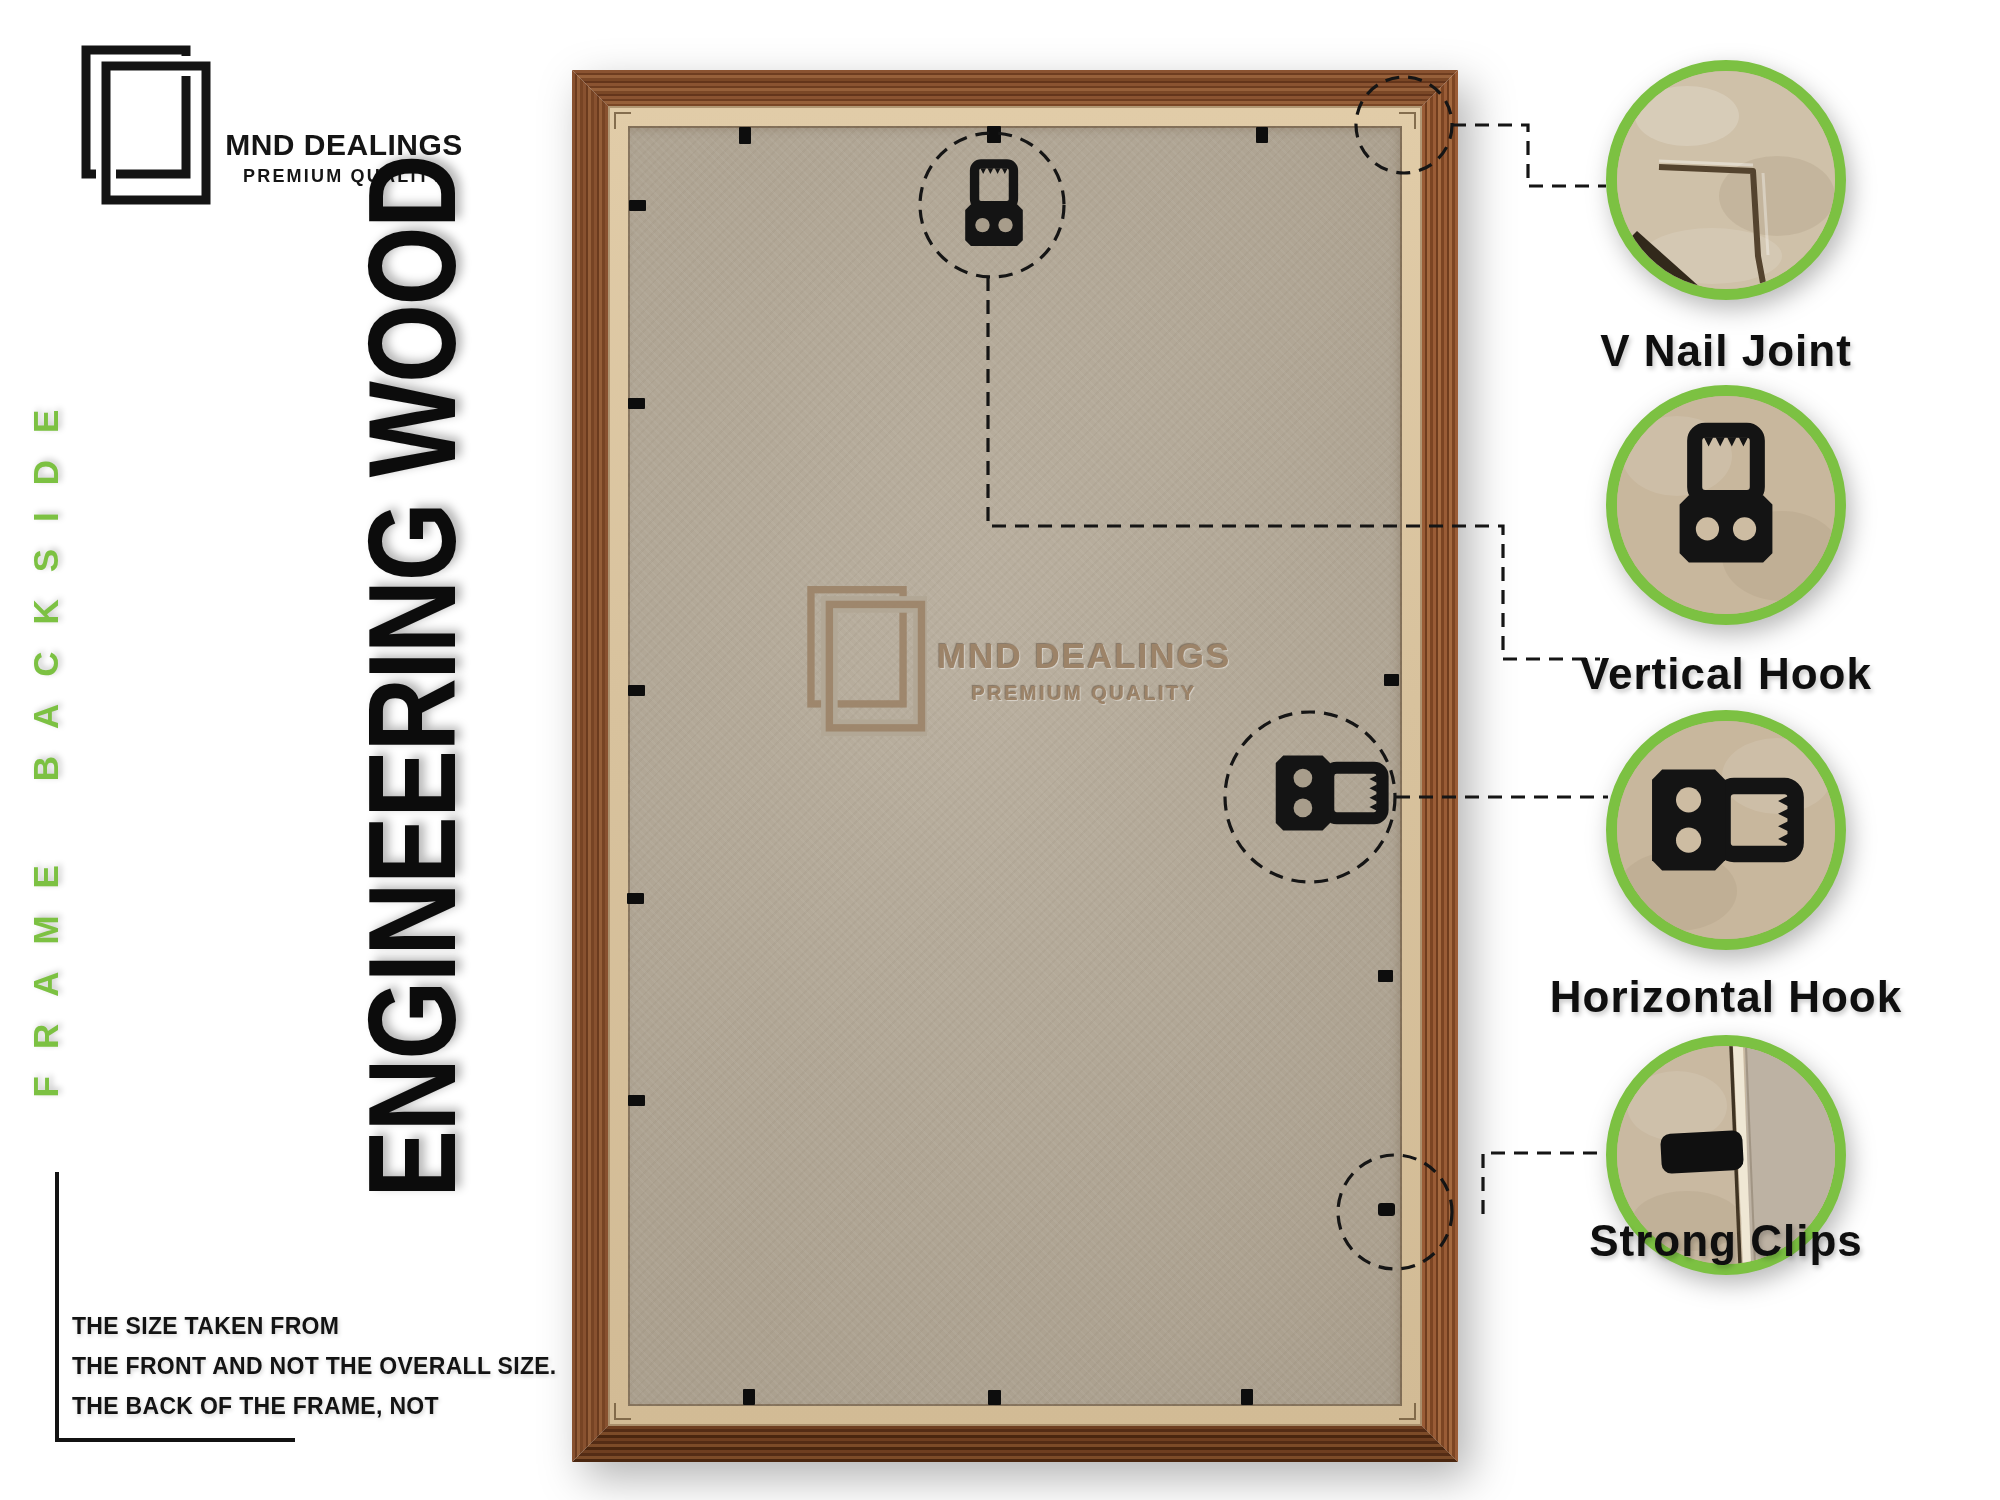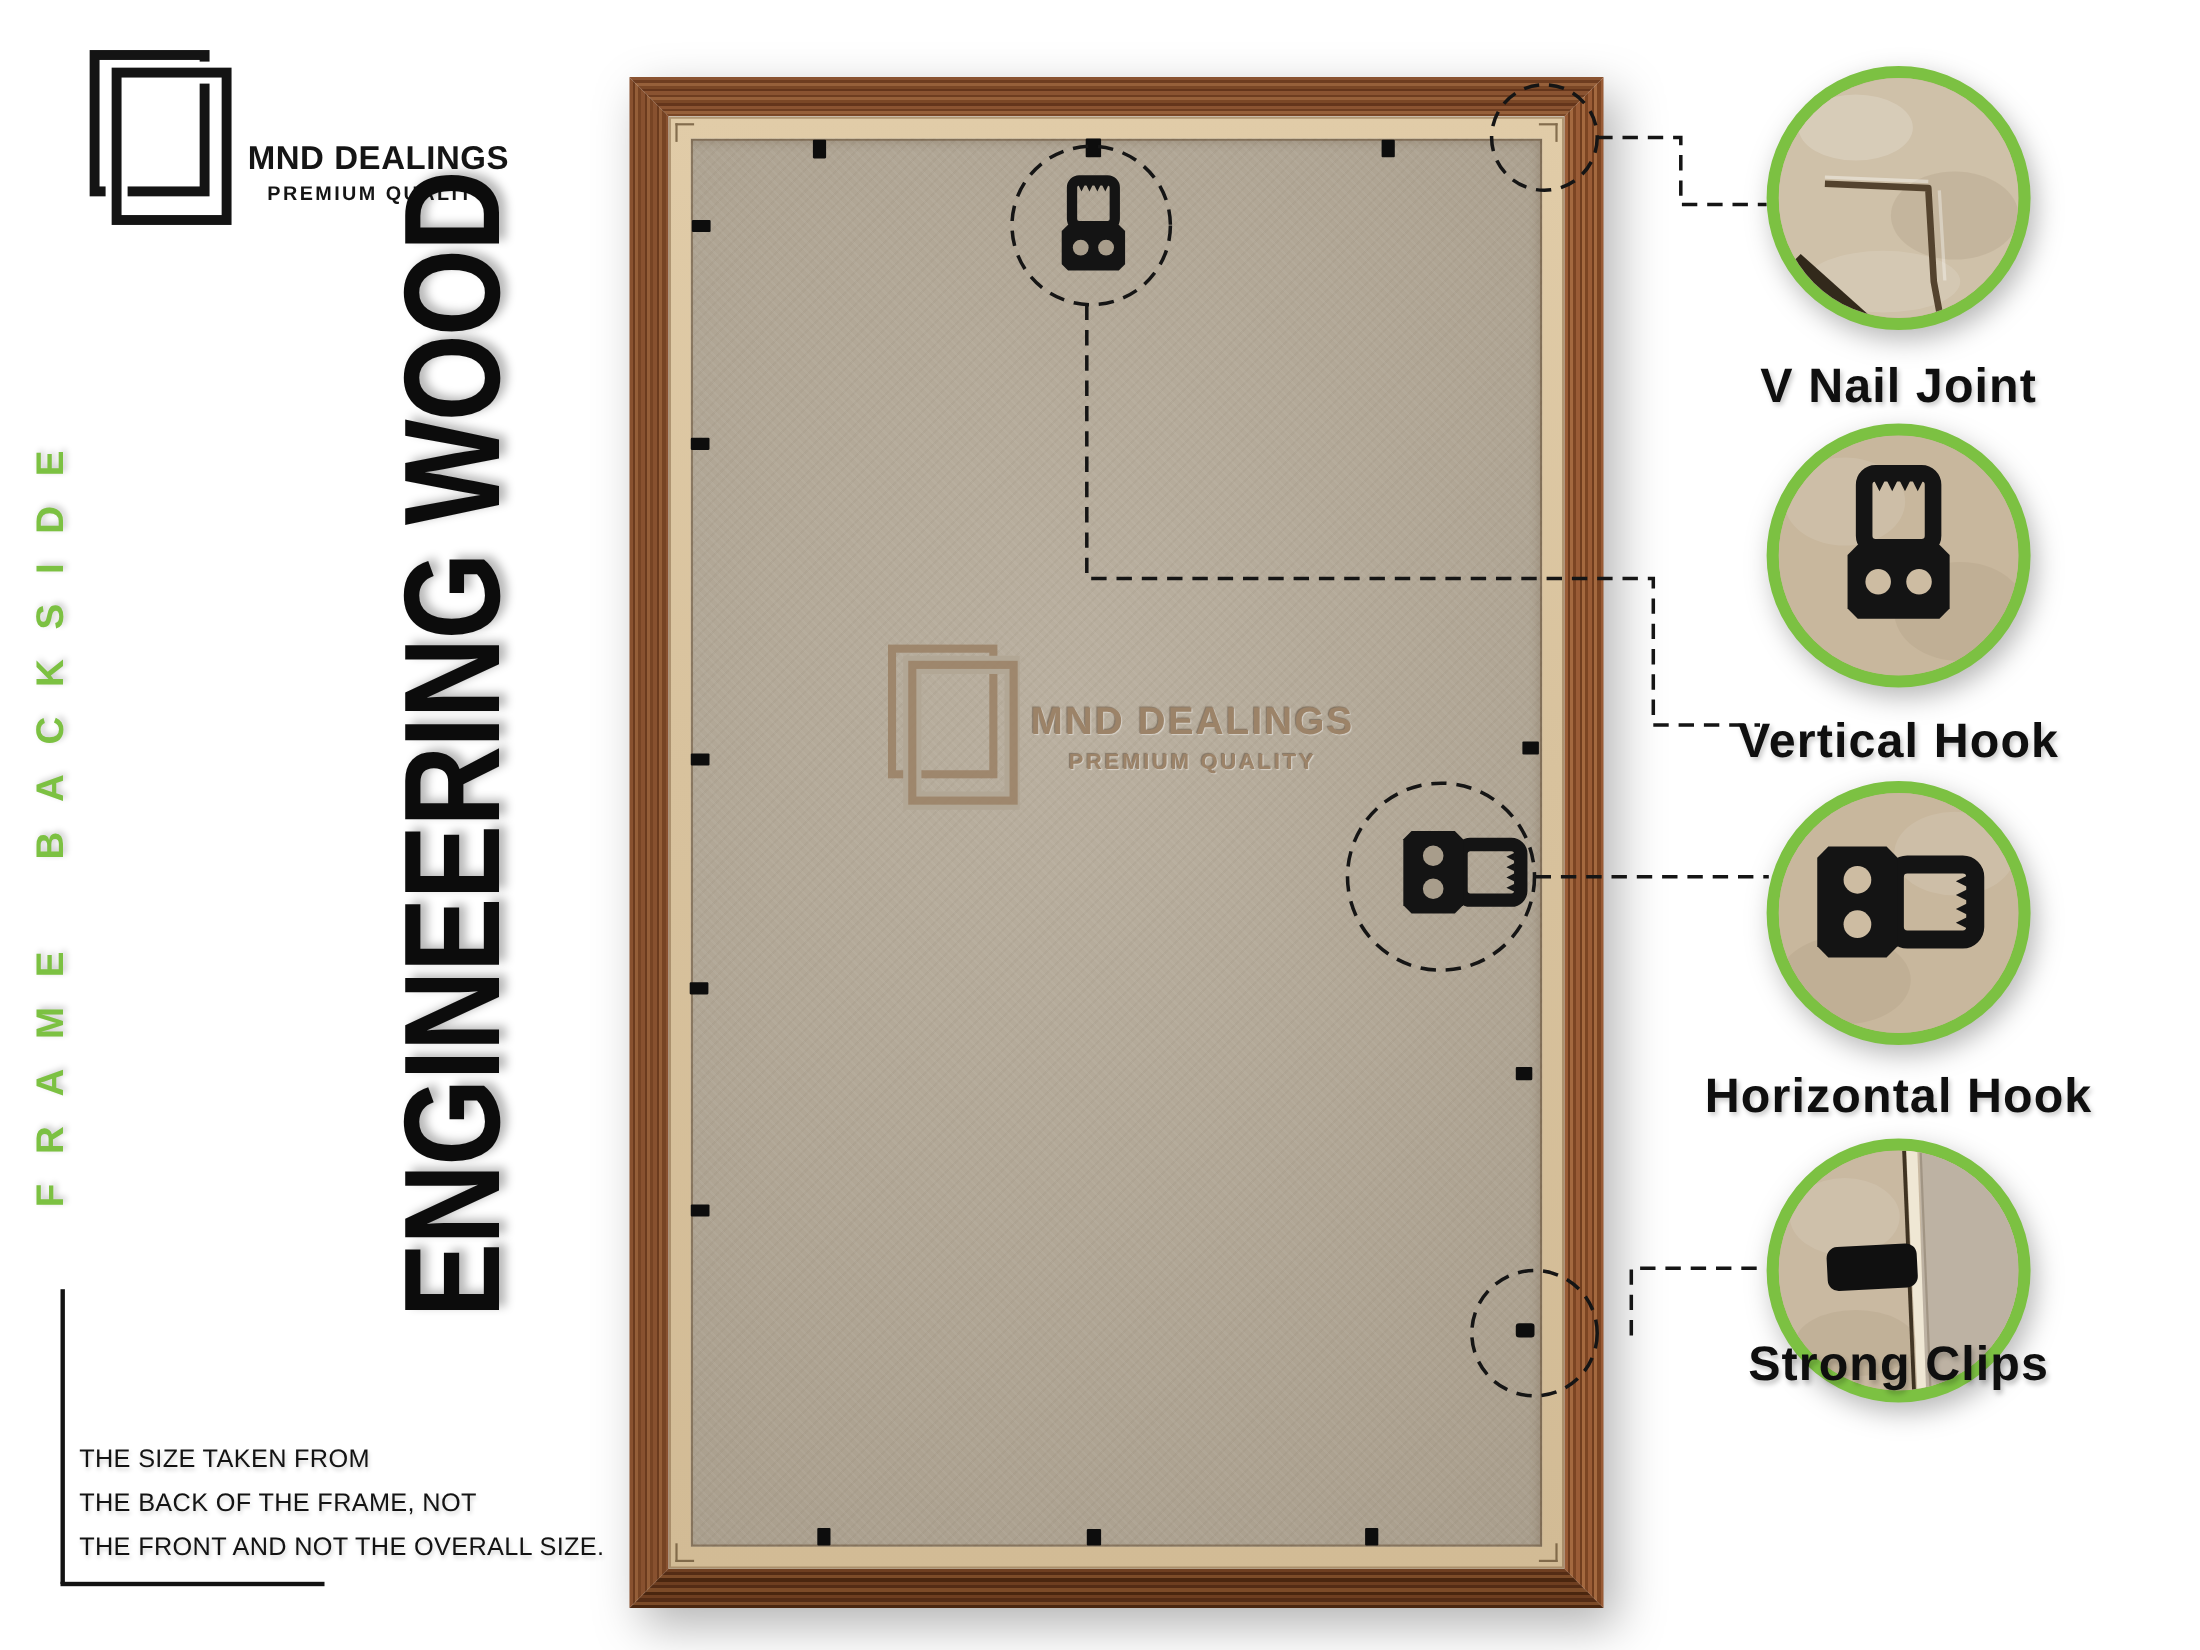--- a/index.html
+++ b/index.html
@@ -72,21 +72,21 @@
 
   
   .callout-circle{position:absolute;left:1606px;width:218px;height:218px;border-radius:50%;
     border:11px solid #7cc142;overflow:hidden;background:#c8b79d;
     filter:drop-shadow(5px 9px 12px rgba(0,0,0,.28));}
   .callout-label{position:absolute;left:1726px;transform:translateX(-50%);white-space:nowrap;
     font-size:44px;font-weight:bold;color:#0f0f0f;letter-spacing:1px;
     text-shadow:2px 3px 5px rgba(0,0,0,.22);}
 
   
-  .note{left:72px;top:1306px;font-size:23px;font-weight:normal;line-height:40px;color:#131313;
+  .note{left:72px;top:1306px;font-size:23px;font-weight:bold;line-height:40px;color:#131313;
     letter-spacing:.3px;text-shadow:1px 2px 4px rgba(0,0,0,.18);}
   .bracket-v{left:55px;top:1172px;height:268px;width:0;border-left:4px solid #131313;}
   .bracket-h{left:55px;top:1438px;width:240px;height:0;border-top:4px solid #131313;}
 
   svg{display:block;}
 </style>
 </head>
 <body>
 
 <svg class="abs brand-icon" width="152" height="172" viewBox="0 0 152 172">
@@ -233,15 +233,15 @@
     <ellipse cx="70" cy="175" rx="55" ry="30" fill="rgba(130,108,78,.10)"></ellipse>
     <rect x="44" y="86" width="82" height="40" rx="10" fill="#101010" transform="rotate(-3 85 106)"></rect>
   </svg>
 </div>
 <div class="callout-label" style="top:1216px;">Strong Clips</div>
 
 <div class="abs bracket-v"></div>
 <div class="abs bracket-h"></div>
 <div class="abs note">
   <div>THE SIZE TAKEN FROM</div>
+  <div>THE FRONT AND NOT THE OVERALL SIZE.</div>
   <div>THE BACK OF THE FRAME, NOT</div>
-  <div>THE FRONT AND NOT THE OVERALL SIZE.</div>
 </div>
 
 </body></html>

